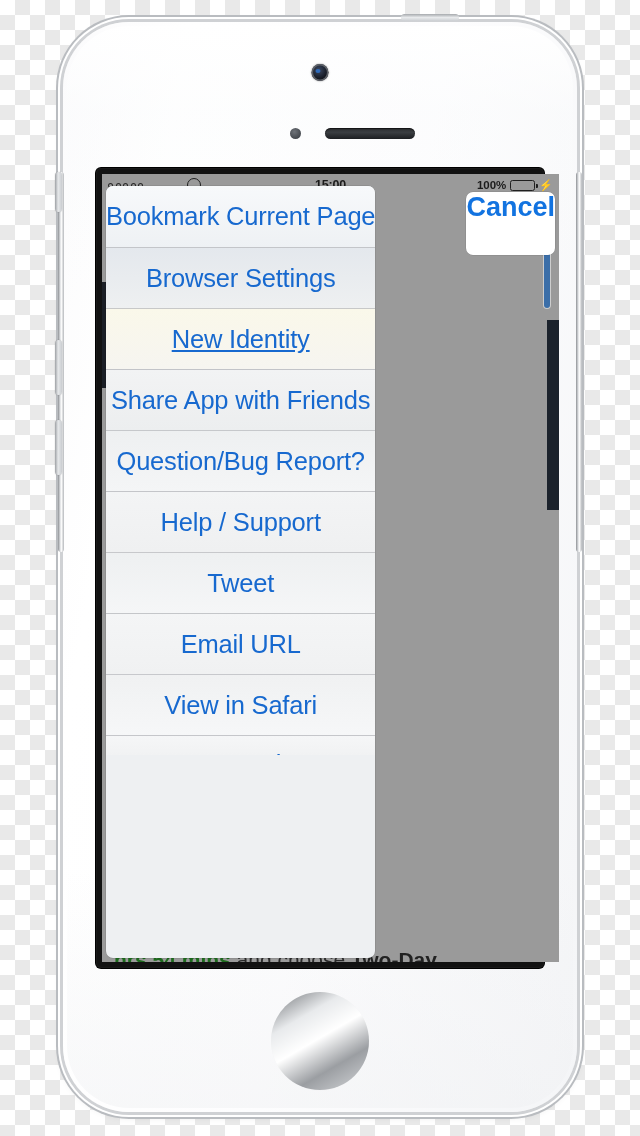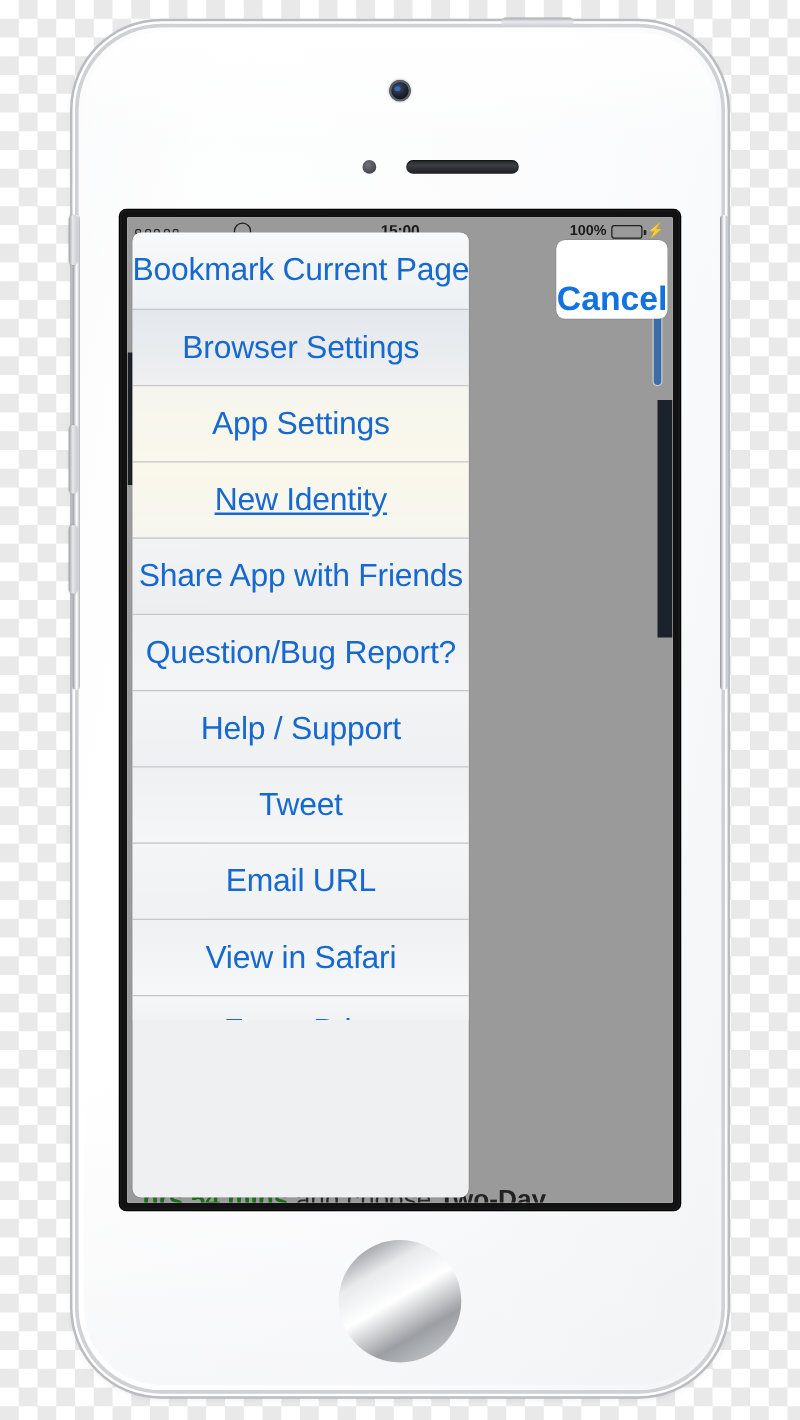--- a/index.html
+++ b/index.html
@@ -156,20 +156,21 @@
     box-shadow: 0 0 0 1px #000, inset 0 0 2px rgba(255,255,255,0.12);
     padding: 6px;
     box-sizing: border-box;
   }
   #screen {
     position: relative;
     width: 100%;
     height: 100%;
     overflow: hidden;
     background: #ffffff;
+    padding-left: 21px;
   }
 
   
   #page-behind {
     position: absolute;
     inset: 0;
     background: #ffffff;
   }
   #status-bar {
     position: relative;
@@ -320,21 +321,21 @@
 
   #sheet-spacer { flex: 1 1 auto; min-height: 4px; }
 
   #cancel-button {
     flex: 0 0 auto;
     height: 63px;
     margin-top: 6px;
     border-radius: 7px;
     background: #ffffff;
     display: flex;
-    align-items: flex-end;
+    align-items: flex-start;
     justify-content: center;
     font-size: 27px;
     font-weight: bold;
     color: #1273e0;
     box-shadow: 0 0 0 0.5px rgba(0,0,0,0.12);
   }
 </style>
 </head>
 <body>
 
@@ -394,23 +395,20 @@
 
         <div id="action-sheet">
           <div id="sheet-group">
 
             <div class="sheet-row r0">
               <span>Bookmark Current Page</span>
             </div>
             <div class="sheet-row r2">
               <span>Browser Settings</span>
             </div>
-            <div class="sheet-row r3">
-              <span>App Settings</span>
-            </div>
             <div class="sheet-row r4">
               <span>New Identity</span>
             </div>
             <div class="sheet-row r5">
               <span>Share App with Friends</span>
             </div>
             <div class="sheet-row r6">
               <span>Question/Bug Report?</span>
             </div>
             <div class="sheet-row r7">

